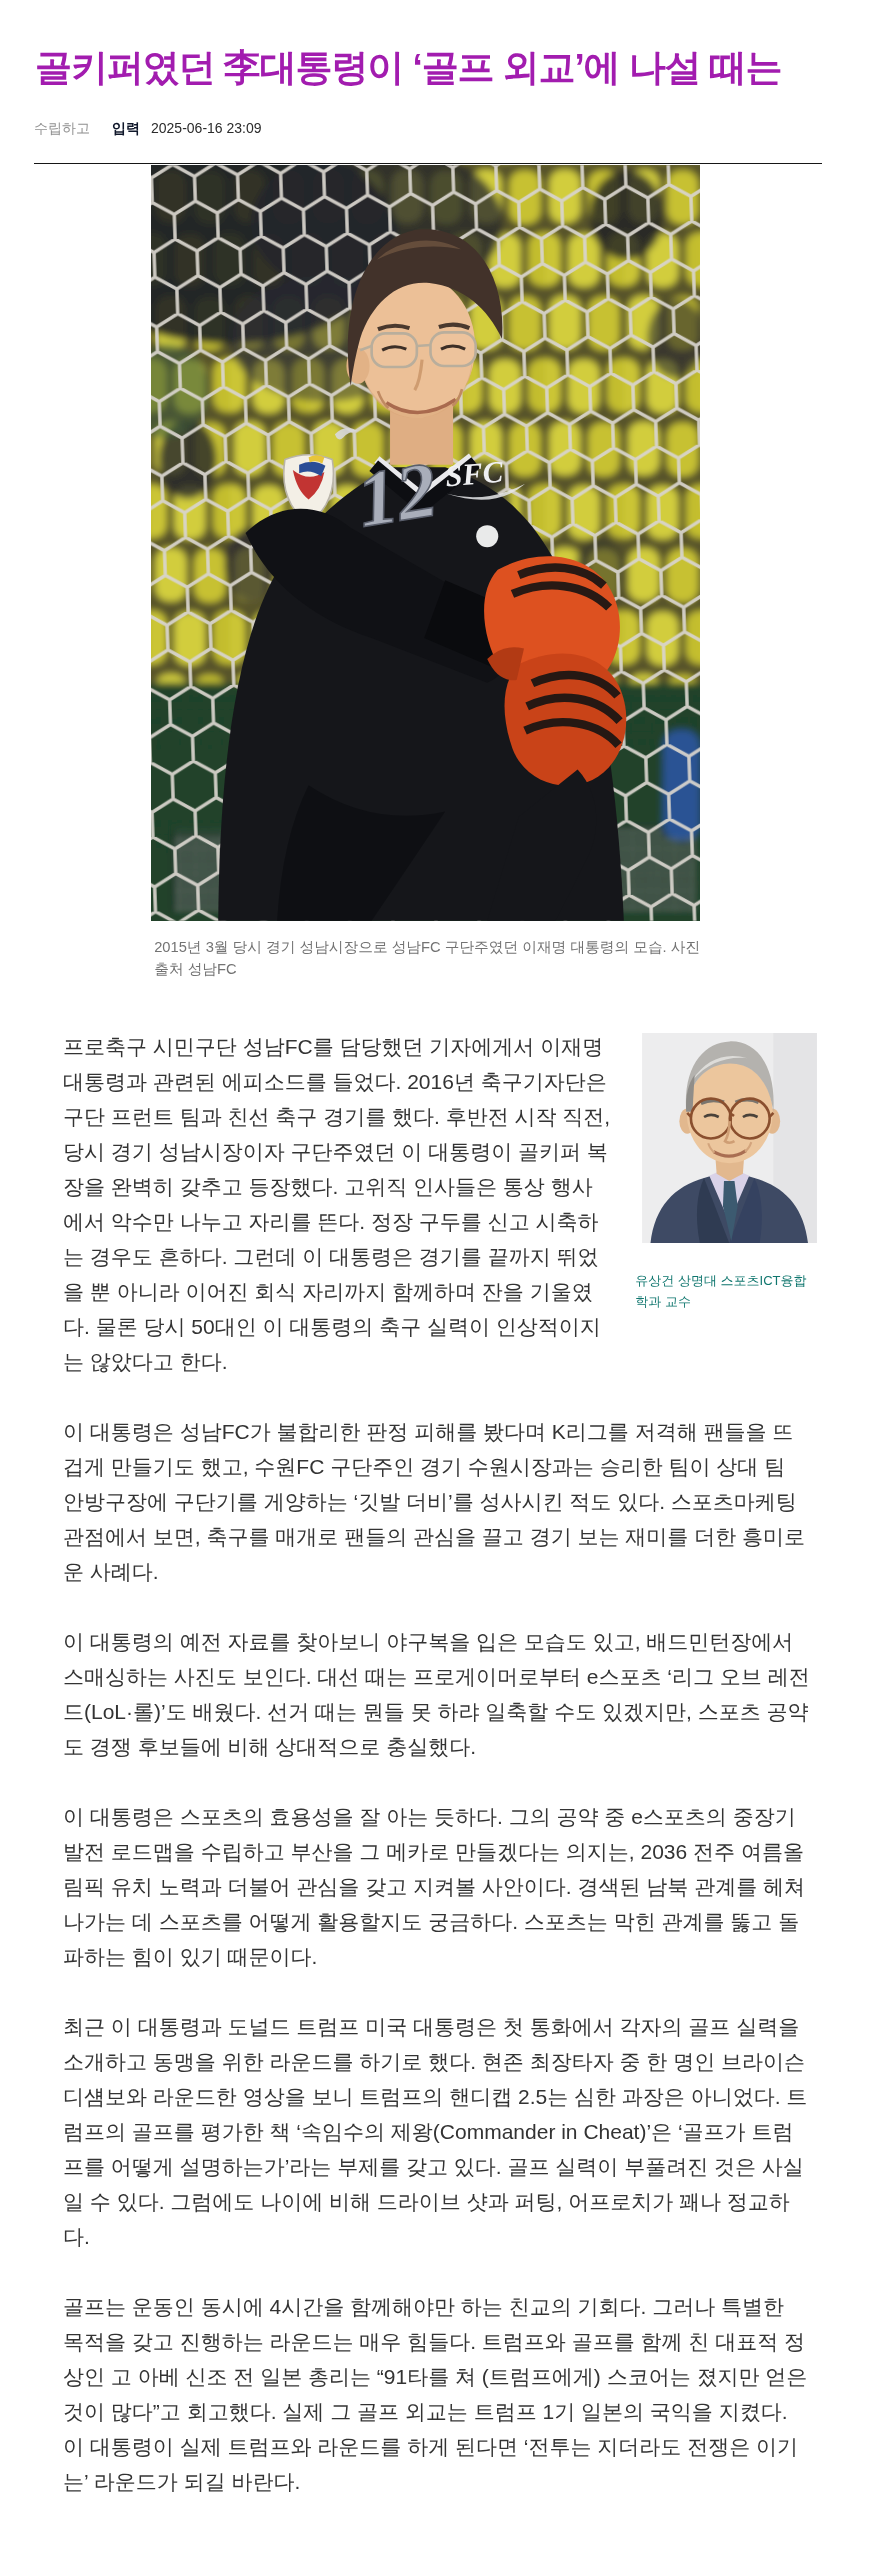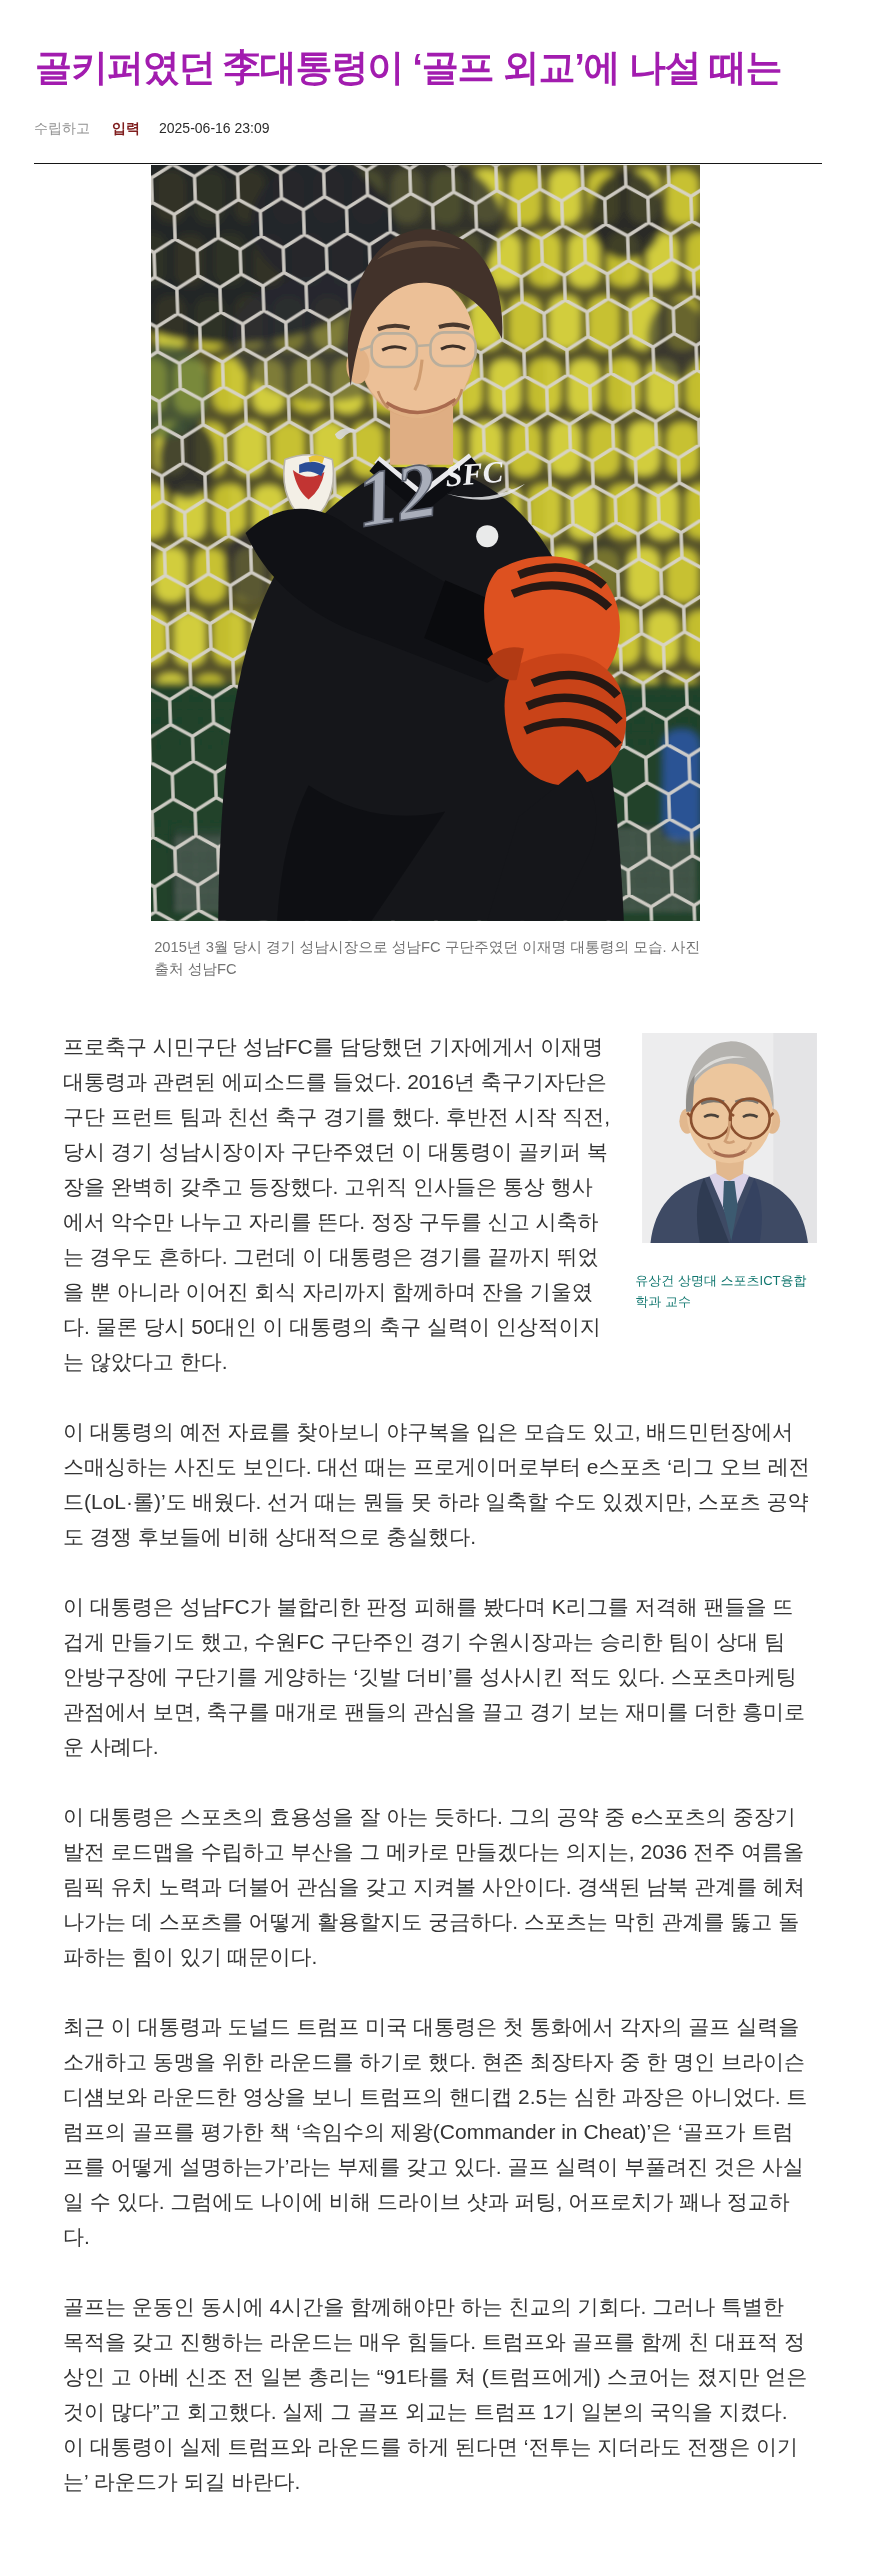--- a/index.html
+++ b/index.html
@@ -25,22 +25,22 @@
   }
   .title span { display: block; }
   .byline {
     margin-top: 21px;
     display: flex;
     align-items: baseline;
     font-size: 14px;
     line-height: 21px;
   }
   .byline .src { color: #909090; }
-  .byline .lbl { margin-left: 22px; color: #7f1d1d; font-weight: 700; }
-  .byline .dt  { margin-left: 19px; color: #2b2b2b; }
+  .byline .lbl { margin-left: 22px; color: #0f172a; font-weight: 700; }
+  .byline .dt  { margin-left: 11px; color: #2b2b2b; }
   .divider {
     border: none;
     border-top: 1.6px solid #161616;
     width: 788px;
     margin: 24px 0 0 0;
   }
   figure { margin: 0; padding: 0; }
   .hero { margin: 1.1px 0 0 117px; width: 549px; }
   .hero-photo {
     width: 549px; height: 756px;
@@ -249,22 +249,22 @@
           <path d="M167 168 Q165 196 158 206 Q166 212 176 206" stroke="#cf9e74" stroke-width="5" fill="none"></path>
           <path d="M136 226 Q167 244 198 224" stroke="#a96e52" stroke-width="6" fill="none"></path>
           <path d="M126 210 Q130 222 138 228" stroke="#d3a47c" stroke-width="4" fill="none"></path>
           <path d="M208 208 Q204 220 196 226" stroke="#d3a47c" stroke-width="4" fill="none"></path>
         </svg>
       </div>
       <figcaption class="prof-caption">유상건 상명대 스포츠ICT융합학과 교수</figcaption>
     </figure>
 
     <p>프로축구 시민구단 성남FC를 담당했던 기자에게서 이재명 대통령과 관련된 에피소드를 들었다. 2016년 축구기자단은 구단 프런트 팀과 친선 축구 경기를 했다. 후반전 시작 직전, 당시 경기 성남시장이자 구단주였던 이 대통령이 골키퍼 복장을 완벽히 갖추고 등장했다. 고위직 인사들은 통상 행사에서 악수만 나누고 자리를 뜬다. 정장 구두를 신고 시축하는 경우도 흔하다. 그런데 이 대통령은 경기를 끝까지 뛰었을 뿐 아니라 이어진 회식 자리까지 함께하며 잔을 기울였다. 물론 당시 50대인 이 대통령의 축구 실력이 인상적이지는 않았다고 한다.</p>
+    <p>이 대통령은 성남FC가 불합리한 판정 피해를 봤다며 K리그를 저격해 팬들을 뜨겁게 만들기도 했고, 수원FC 구단주인 경기 수원시장과는 승리한 팀이 상대 팀 안방구장에 구단기를 게양하는 ‘깃발 더비’를 성사시킨 적도 있다. 스포츠마케팅 관점에서 보면, 축구를 매개로 팬들의 관심을 끌고 경기 보는 재미를 더한 흥미로운 사례다.</p>
     <p>이 대통령의 예전 자료를 찾아보니 야구복을 입은 모습도 있고, 배드민턴장에서 스매싱하는 사진도 보인다. 대선 때는 프로게이머로부터 e스포츠 ‘리그 오브 레전드(LoL·롤)’도 배웠다. 선거 때는 뭔들 못 하랴 일축할 수도 있겠지만, 스포츠 공약도 경쟁 후보들에 비해 상대적으로 충실했다.</p>
-    <p>이 대통령은 성남FC가 불합리한 판정 피해를 봤다며 K리그를 저격해 팬들을 뜨겁게 만들기도 했고, 수원FC 구단주인 경기 수원시장과는 승리한 팀이 상대 팀 안방구장에 구단기를 게양하는 ‘깃발 더비’를 성사시킨 적도 있다. 스포츠마케팅 관점에서 보면, 축구를 매개로 팬들의 관심을 끌고 경기 보는 재미를 더한 흥미로운 사례다.</p>
     <p>이 대통령은 스포츠의 효용성을 잘 아는 듯하다. 그의 공약 중 e스포츠의 중장기 발전 로드맵을 수립하고 부산을 그 메카로 만들겠다는 의지는, 2036 전주 여름올림픽 유치 노력과 더불어 관심을 갖고 지켜볼 사안이다. 경색된 남북 관계를 헤쳐나가는 데 스포츠를 어떻게 활용할지도 궁금하다. 스포츠는 막힌 관계를 뚫고 돌파하는 힘이 있기 때문이다.</p>
     <p>최근 이 대통령과 도널드 트럼프 미국 대통령은 첫 통화에서 각자의 골프 실력을 소개하고 동맹을 위한 라운드를 하기로 했다. 현존 최장타자 중 한 명인 브라이슨 디섐보와 라운드한 영상을 보니 트럼프의 핸디캡 2.5는 심한 과장은 아니었다. 트럼프의 골프를 평가한 책 ‘속임수의 제왕(Commander in Cheat)’은 ‘골프가 트럼프를 어떻게 설명하는가’라는 부제를 갖고 있다. 골프 실력이 부풀려진 것은 사실일 수 있다. 그럼에도 나이에 비해 드라이브 샷과 퍼팅, 어프로치가 꽤나 정교하다.</p>
     <p>골프는 운동인 동시에 4시간을 함께해야만 하는 친교의 기회다. 그러나 특별한 목적을 갖고 진행하는 라운드는 매우 힘들다. 트럼프와 골프를 함께 친 대표적 정상인 고 아베 신조 전 일본 총리는 “91타를 쳐 (트럼프에게) 스코어는 졌지만 얻은 것이 많다”고 회고했다. 실제 그 골프 외교는 트럼프 1기 일본의 국익을 지켰다. 이 대통령이 실제 트럼프와 라운드를 하게 된다면 ‘전투는 지더라도 전쟁은 이기는’ 라운드가 되길 바란다.</p>
 
   </section>
 
 </div>
 
 
 </body></html>

